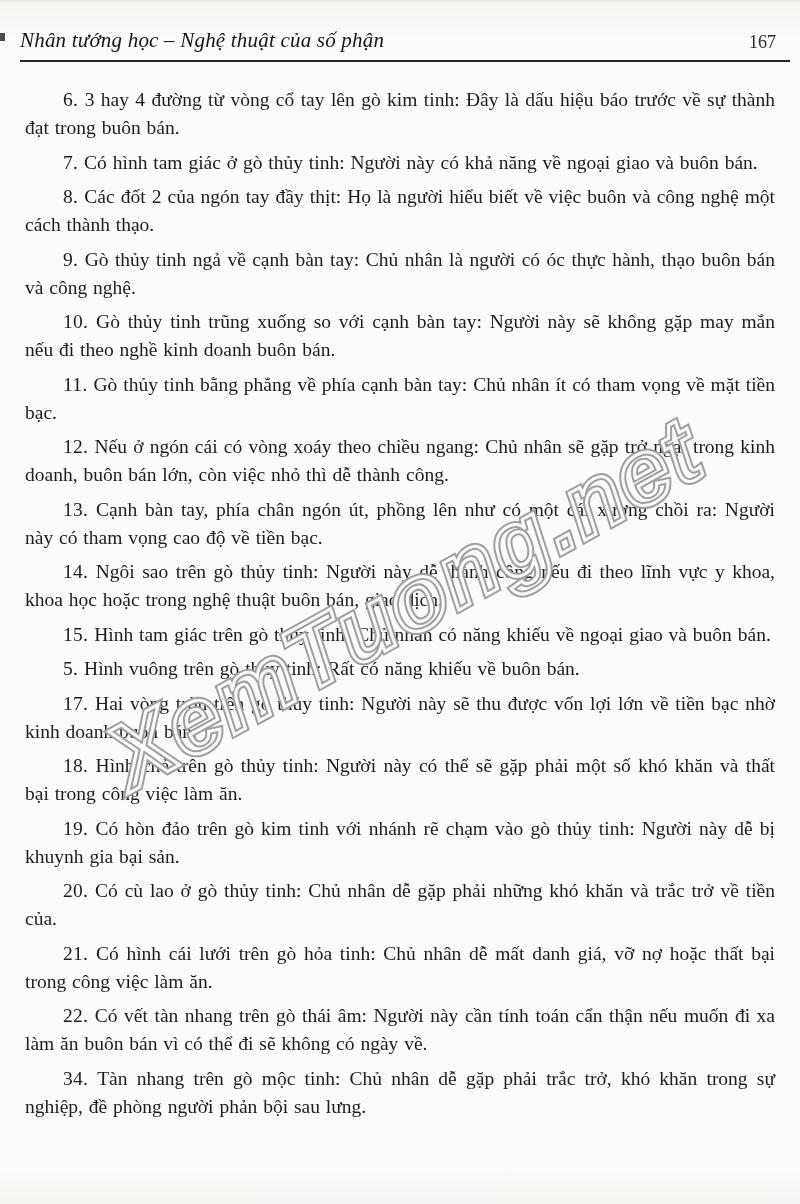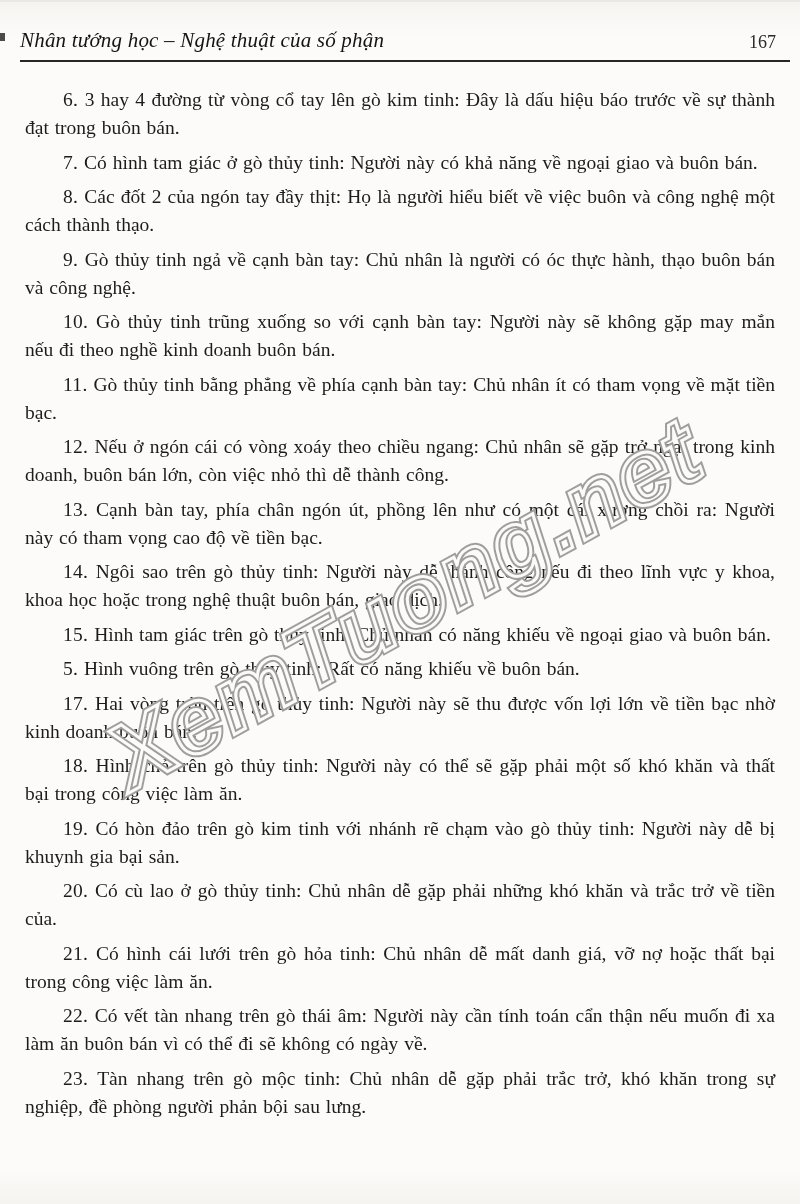--- a/index.html
+++ b/index.html
@@ -116,21 +116,21 @@
       <p class="para"><span class="item-number">13.</span> Cạnh bàn tay, phía chân ngón út, phồng lên như có một cái xương chồi ra: Người này có tham vọng cao độ về tiền bạc.</p>
       <p class="para"><span class="item-number">14.</span> Ngôi sao trên gò thủy tinh: Người này dễ thành công nếu đi theo lĩnh vực y khoa, khoa học hoặc trong nghệ thuật buôn bán, giao dịch.</p>
       <p class="para"><span class="item-number">15.</span> Hình tam giác trên gò thủy tinh: Chủ nhân có năng khiếu về ngoại giao và buôn bán.</p>
       <p class="para"><span class="item-number">5.</span> Hình vuông trên gò thủy tinh: Rất có năng khiếu về buôn bán.</p>
       <p class="para"><span class="item-number">17.</span> Hai vòng tròn trên gò thủy tinh: Người này sẽ thu được vốn lợi lớn về tiền bạc nhờ kinh doanh buôn bán.</p>
       <p class="para"><span class="item-number">18.</span> Hình chẻ trên gò thủy tinh: Người này có thể sẽ gặp phải một số khó khăn và thất bại trong công việc làm ăn.</p>
       <p class="para"><span class="item-number">19.</span> Có hòn đảo trên gò kim tinh với nhánh rẽ chạm vào gò thủy tinh: Người này dễ bị khuynh gia bại sản.</p>
       <p class="para"><span class="item-number">20.</span> Có cù lao ở gò thủy tinh: Chủ nhân dễ gặp phải những khó khăn và trắc trở về tiền của.</p>
       <p class="para"><span class="item-number">21.</span> Có hình cái lưới trên gò hỏa tinh: Chủ nhân dễ mất danh giá, vỡ nợ hoặc thất bại trong công việc làm ăn.</p>
       <p class="para"><span class="item-number">22.</span> Có vết tàn nhang trên gò thái âm: Người này cần tính toán cẩn thận nếu muốn đi xa làm ăn buôn bán vì có thể đi sẽ không có ngày về.</p>
-      <p class="para"><span class="item-number">23.</span> Tàn nhang trên gò mộc tinh: Chủ nhân dễ gặp phải trắc trở, khó khăn trong sự nghiệp, đề phòng người phản bội sau lưng.</p>
+      <p class="para"><span class="item-number">34.</span> Tàn nhang trên gò mộc tinh: Chủ nhân dễ gặp phải trắc trở, khó khăn trong sự nghiệp, đề phòng người phản bội sau lưng.</p>
     </div>
 
   <div class="watermark">
     <span class="wm-outer">XemTuong.net</span>
     <span class="wm-inner">XemTuong.net</span>
   </div>
 
 </div>
 
 </body></html>

